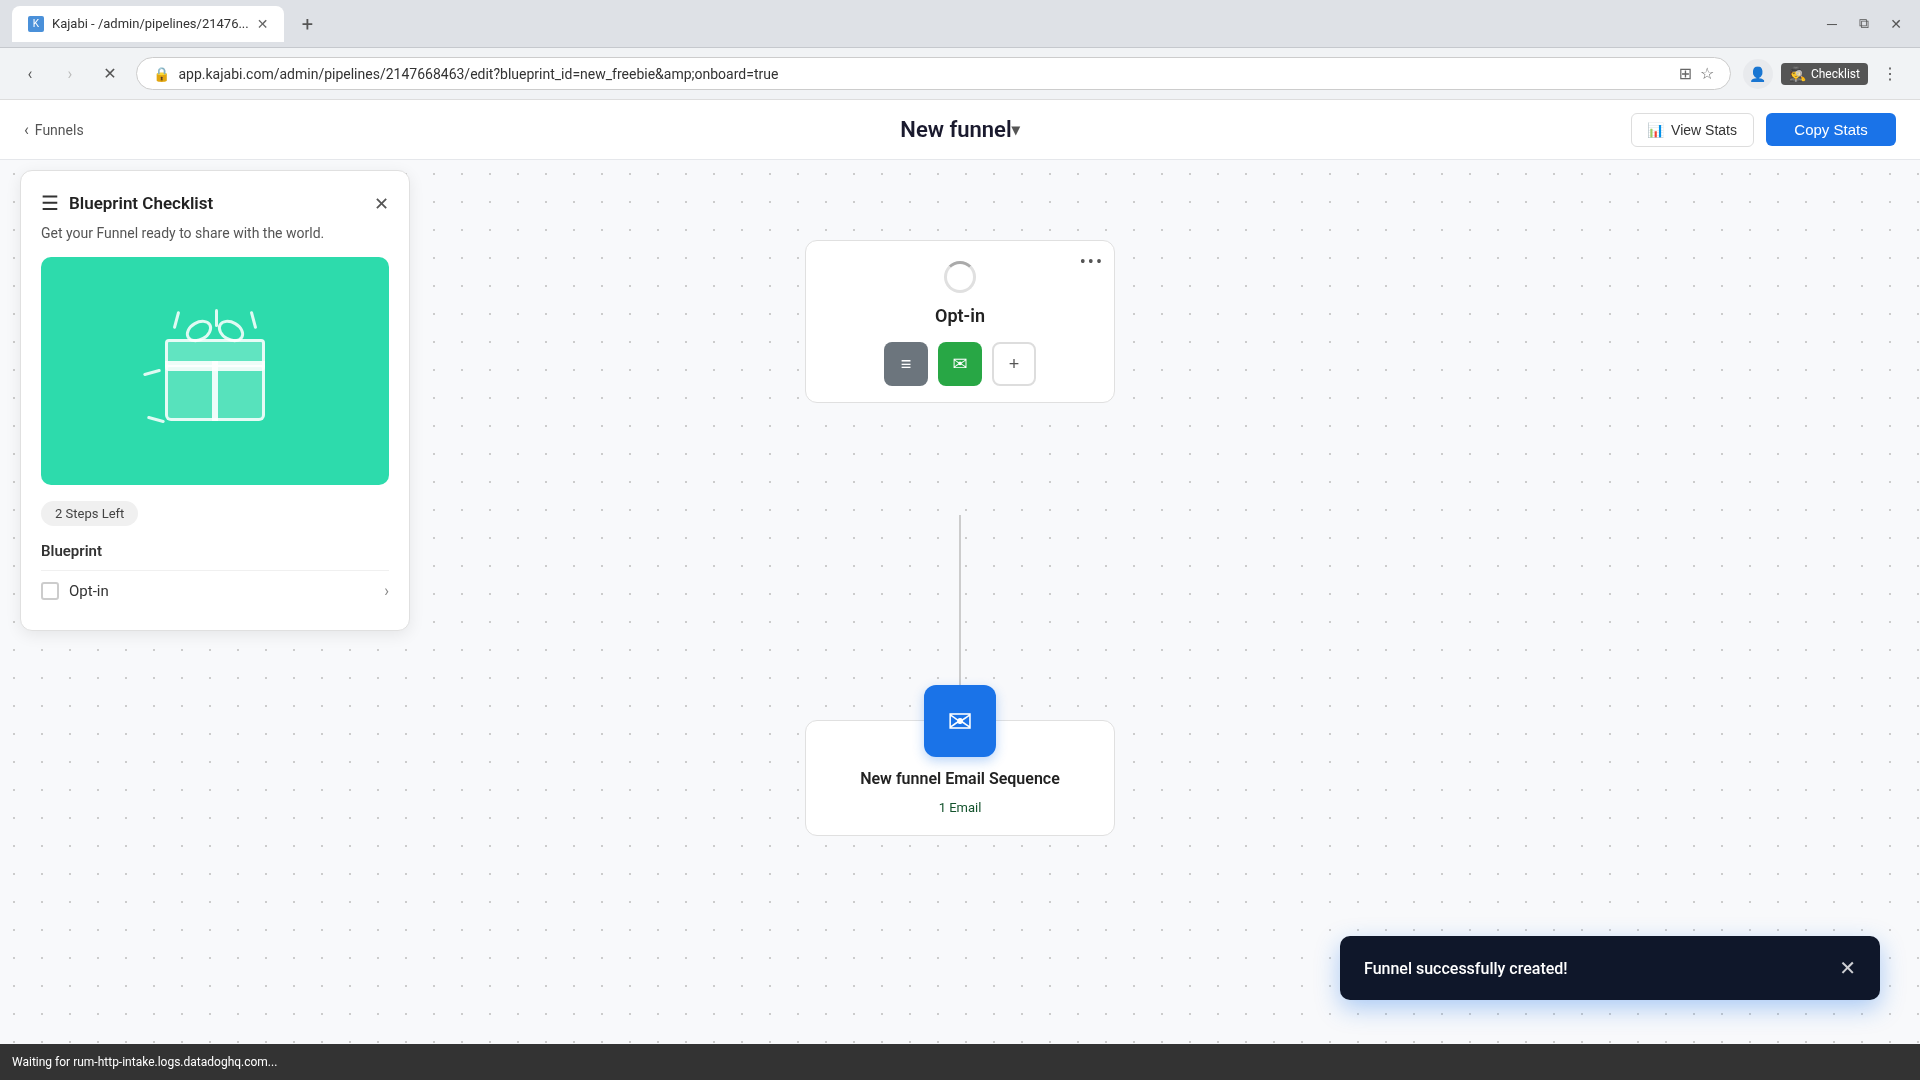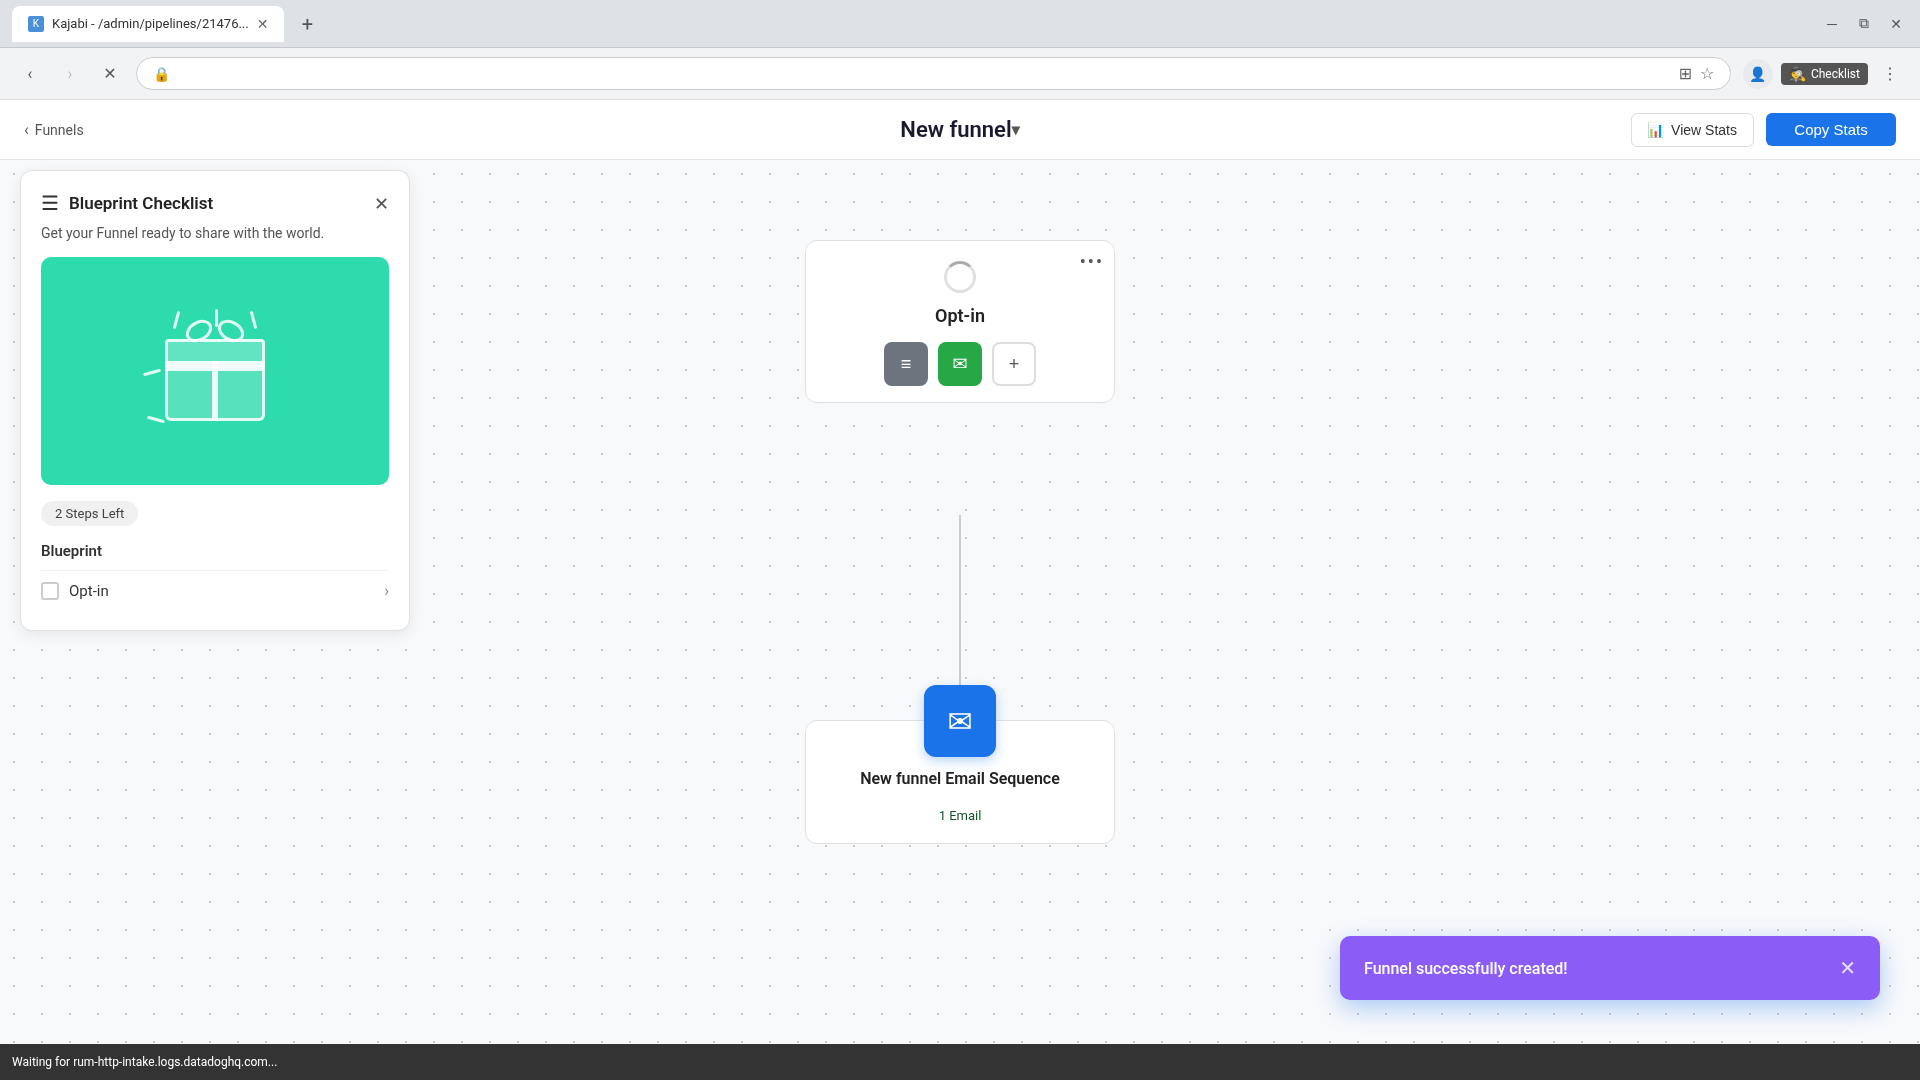--- a/index.html
+++ b/index.html
@@ -267,21 +267,21 @@
     }
     .email-seq-content {
       padding: 0 20px 20px;
       text-align: center;
       width: 100%;
     }
     .email-seq-title {
       font-size: 16px;
       font-weight: 600;
       color: #222;
-      margin-bottom: 20px;
+      margin-bottom: 12px;
     }
     .email-seq-subtitle {
       font-size: 13px;
       color: #14532d;
     }
 
     
     .checklist-panel {
       position: absolute;
       left: 20px;
@@ -428,21 +428,21 @@
     }
     .customize-arrow {
       color: #888; font-size: 16px;
     }
 
     
     .toast-notification {
       position: absolute;
       bottom: 80px;
       right: 40px;
-      background: #8b5cf6;
+      background: #0f172a;
       color: #fff;
       border-radius: 10px;
       padding: 20px 24px;
       width: 540px;
       display: flex;
       align-items: center;
       justify-content: space-between;
       font-size: 16px;
       font-weight: 500;
       box-shadow: 0 8px 24px rgba(26,115,232,0.35);
@@ -508,20 +508,21 @@
     <div class="win-btn">✕</div>
   </div>
 </div>
 
 <div class="address-bar-row">
   <div class="nav-btn">‹</div>
   <div class="nav-btn" style="color:#bbb">›</div>
   <div class="nav-btn">✕</div>
   <div class="address-bar">
     <span style="color:#555; font-size:14px;">🔒</span>
+    <span class="address-text">app.kajabi.com/admin/pipelines/2147668463/edit?blueprint_id=new_freebie&amp;amp;onboard=true</span>
     <div class="address-icons">
       <span class="addr-icon">⊞</span>
       <span class="addr-icon">☆</span>
     </div>
   </div>
   <div class="browser-actions">
     <div class="browser-action-btn" style="background:#e8eaed; border-radius:50%; width:30px; height:30px; display:flex; align-items:center; justify-content:center; font-size:14px; color:#333;">👤</div>
     <div class="incognito-badge">
       <span style="font-size:14px;">🕵</span>
       <span>Checklist</span>

